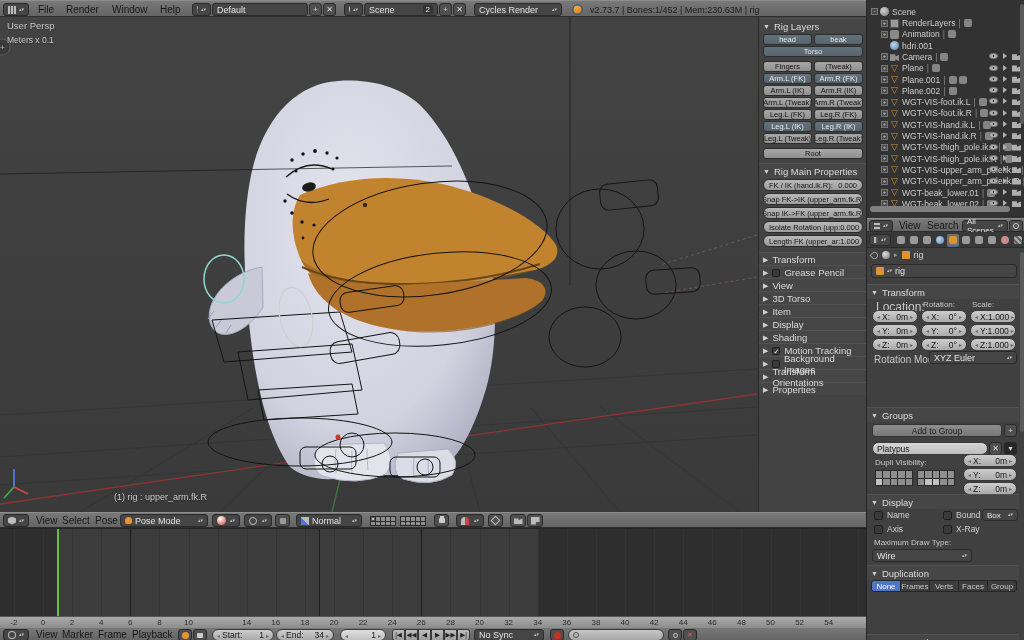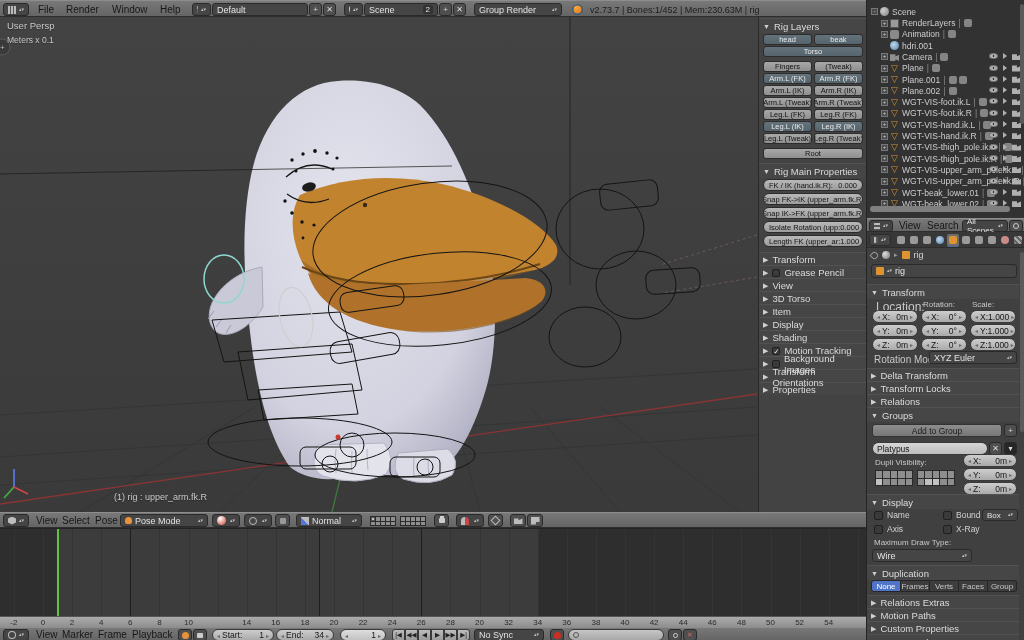--- a/index.html
+++ b/index.html
@@ -112,21 +112,21 @@
       <span style="width:7px;height:7px;border-radius:50%;background:radial-gradient(circle at 35% 35%,#ddd,#777)"></span>
         <span class="ud">▴▾</span>
     </div>
     <div class="abs dd" style="left:364px;top:2px;width:74px;height:13px">
       <span>Scene</span>
       <span style="margin-left:auto;background:#333;border-radius:2px;padding:0 3px;font-size:8px">2</span>
     </div>
     <div class="abs sq" style="left:439px;top:2px;width:13px;height:13px">+</div>
     <div class="abs sq" style="left:453px;top:2px;width:13px;height:13px">✕</div>
     <div class="abs dd" style="left:474px;top:2px;width:88px;height:13px">
-      <span>Group Render</span>
+      <span>Cycles Render</span>
         <span class="ud">▴▾</span>
     </div>
     <span class="abs" style="left:572px;top:3px;width:11px;height:11px;border-radius:50%;background:radial-gradient(circle at 35% 30%,#f6a83c,#d96a1e);box-shadow:inset 0 0 0 1.5px #2a5b85"></span>
     <span class="abs" style="left:590px;top:4px;font-size:9px;color:#1b1b1b">v2.73.7 | Bones:1/452  | Mem:230.63M | rig</span>
   </div>
 
   <div class="abs" style="left:0;top:17px;width:758px;height:495px;background:linear-gradient(#434343,#3a3a3a);overflow:hidden">
     <svg width="758" height="495" viewBox="0 0 758 495">
 
       <g stroke="#353535" stroke-width="1" fill="none">
@@ -864,34 +864,20 @@
             <span class="val">1.000</span>
             <span class="arr">▸</span>
           </div>
         </div>
 
       <span class="abs" style="left:7px;top:122px;font-size:10px;color:#c8c8c8">Rotation Mode:</span>
       <div class="abs dd" style="left:62px;top:119px;width:88px;height:13px">
         <span>XYZ Euler</span>
           <span class="ud">▴▾</span>
       </div>
-      <div id="collapsed-a" class="abs" style="left:0;top:136px;width:152px">
-          <div class="phead" style="height: 13px;">
-            <span class="tri">▶</span>
-            <span>Delta Transform</span>
-          </div>
-          <div class="phead" style="height: 13px;">
-            <span class="tri">▶</span>
-            <span>Transform Locks</span>
-          </div>
-          <div class="phead" style="height: 13px;">
-            <span class="tri">▶</span>
-            <span>Relations</span>
-          </div>
-        </div>
 
       <div class="phead abs" style="left:0;top:175px;width:152px">
         <span class="tri">▼</span>
           <span>Groups</span>
       </div>
       <div class="abs" style="left:5px;top:192px;width:130px;height:13px;background:linear-gradient(#8d8d8d,#777);border:1px solid #333;border-radius:3px;color:#1c1c1c;font-size:8.5px;display:flex;align-items:center;justify-content:center">
         <span>Add to Group</span>
       </div>
       <div class="abs sq" style="left:137px;top:192px;width:13px;height:13px">+</div>
       <div class="abs fld" style="left:5px;top:210px;width:116px;height:13px;background:linear-gradient(#d6d6d6,#bdbdbd)">
@@ -979,33 +965,19 @@
         <span class="tri">▼</span>
           <span>Duplication</span>
       </div>
       <div id="dup-seg" class="abs seg" style="left:4px;top:348px;width:146px">
           <div class="active">None</div>
           <div>Frames</div>
           <div>Verts</div>
           <div>Faces</div>
           <div>Group</div>
         </div>
-      <div id="collapsed-b" class="abs" style="left:0;top:363px;width:152px">
-          <div class="phead" style="height: 13px;">
-            <span class="tri">▶</span>
-            <span>Relations Extras</span>
-          </div>
-          <div class="phead" style="height: 13px;">
-            <span class="tri">▶</span>
-            <span>Motion Paths</span>
-          </div>
-          <div class="phead" style="height: 13px;">
-            <span class="tri">▶</span>
-            <span>Custom Properties</span>
-          </div>
-        </div>
       <div class="phead abs" style="left:0;top:402px;width:152px">
         <span class="tri">▼</span>
           <span>Mocap tools</span>
       </div>
     </div>
   </div>
 </div>
 
 </body></html>

